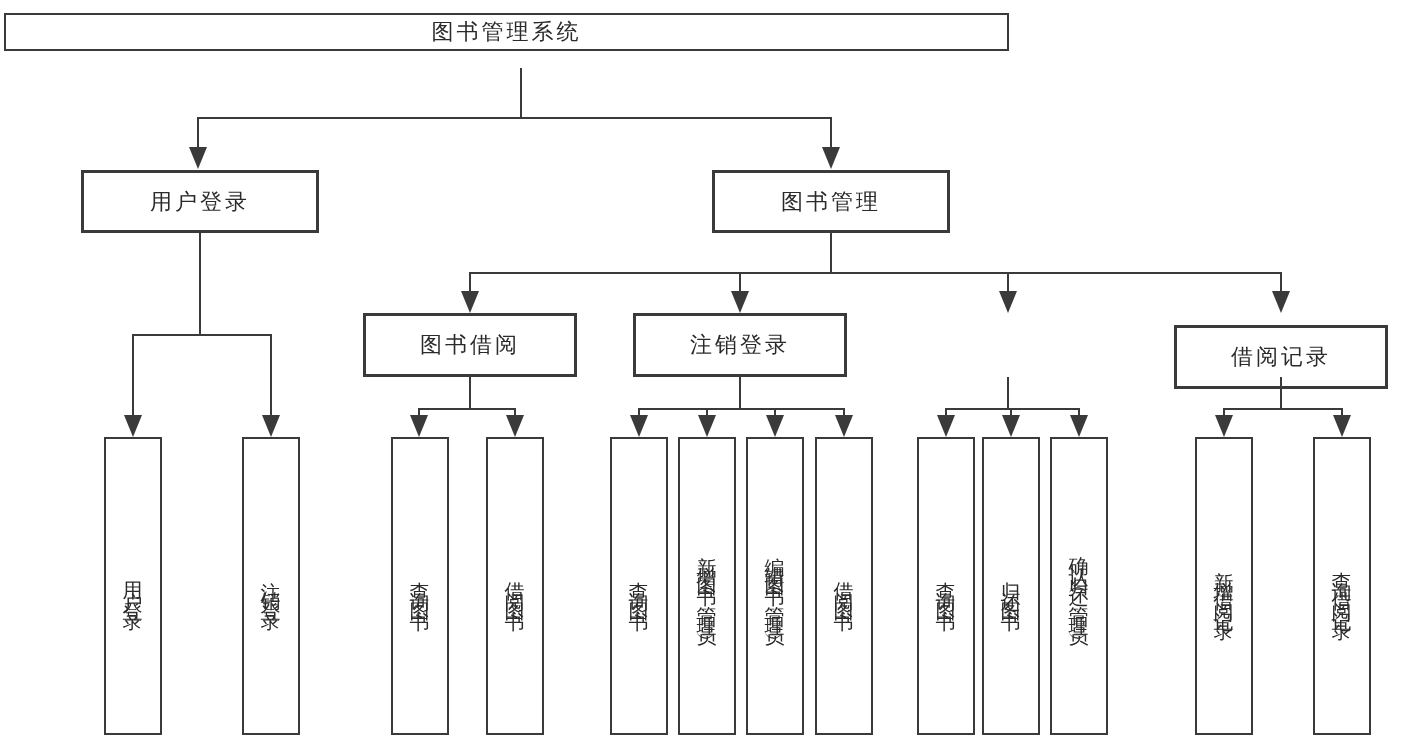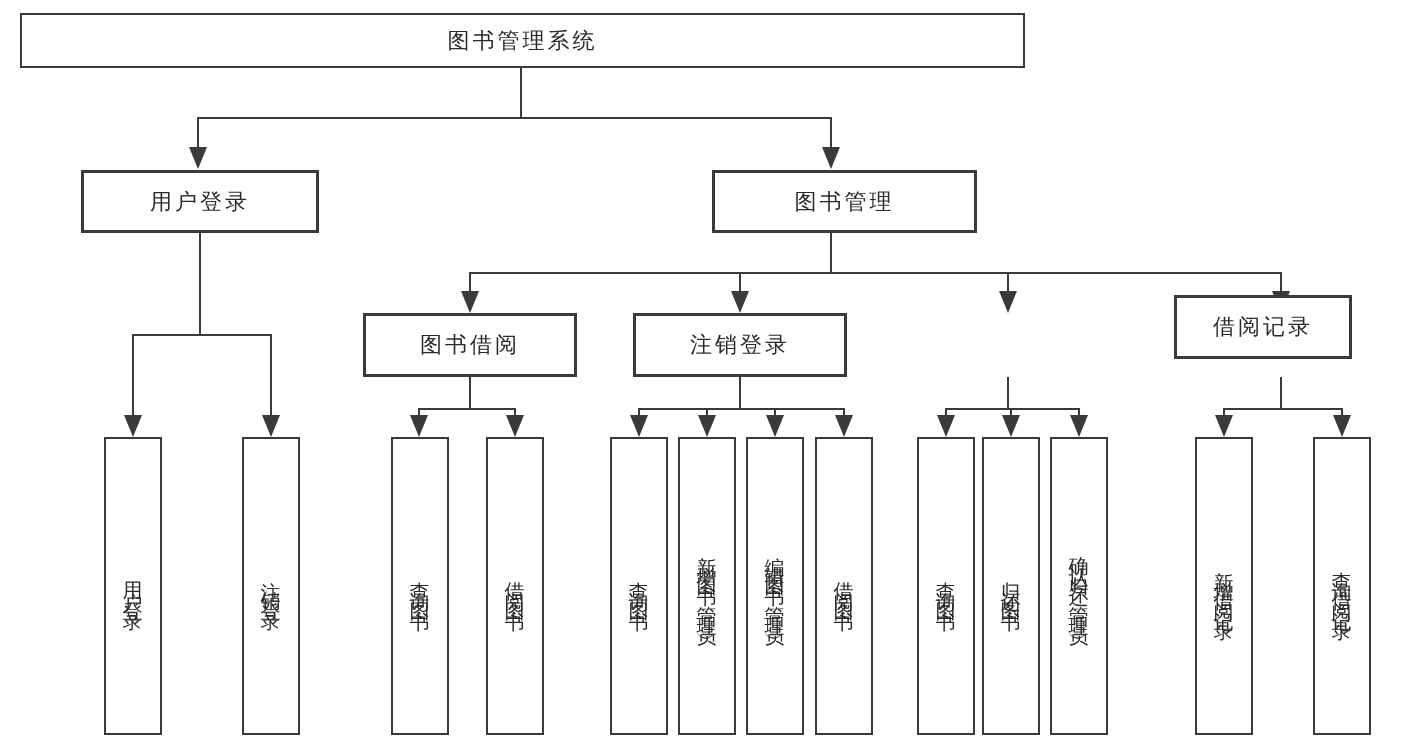--- a/index.html
+++ b/index.html
@@ -57,35 +57,35 @@
     letter-spacing: 1px;
     white-space: nowrap;
     z-index: 5;
   }
 </style>
 </head>
 <body>
 
 <div class="canvas">
 
-  <div class="box" style="left:20px; top:13px; width:1005px; height:55px;justify-content:center;">
+  <div class="box" style="left:4px; top:13px; width:1005px; height:38px;justify-content:center;">
     <span class="hlabel">图书管理系统</span>
   </div>
 
   <div class="line" style="left:520px; top:68px; width:2px; height:50px;"></div>
   <div class="line" style="left:197px; top:117px; width:635px; height:2px;"></div>
   <div class="line" style="left:197px; top:117px; width:2px; height:32px;"></div>
   <div class="arrow" style="left:189px; top:147px;"></div>
   <div class="line" style="left:830px; top:117px; width:2px; height:32px;"></div>
   <div class="arrow" style="left:822px; top:147px;"></div>
 
   <div class="box lvl" style="left:81px; top:170px; width:238px; height:63px;">
     <span class="hlabel">用户登录</span>
   </div>
-  <div class="box lvl" style="left:712px; top:170px; width:265px; height:63px;">
+  <div class="box lvl" style="left:712px; top:170px; width:238px; height:63px;">
     <span class="hlabel">图书管理</span>
   </div>
 
   <div class="line" style="left:199px; top:233px; width:2px; height:101px;"></div>
   <div class="line" style="left:132px; top:334px; width:140px; height:2px;"></div>
   <div class="line" style="left:132px; top:334px; width:2px; height:82px;"></div>
   <div class="arrow" style="left:124px; top:415px;"></div>
   <div class="line" style="left:270px; top:334px; width:2px; height:82px;"></div>
   <div class="arrow" style="left:262px; top:415px;"></div>
 
@@ -99,21 +99,21 @@
   <div class="arrow" style="left:999px; top:291px;"></div>
   <div class="line" style="left:1280px; top:272px; width:2px; height:22px;"></div>
   <div class="arrow" style="left:1272px; top:291px;"></div>
 
   <div class="box lvl" style="left:363px; top:313px; width:214px; height:64px;">
     <span class="hlabel">图书借阅</span>
   </div>
   <div class="box lvl" style="left:633px; top:313px; width:214px; height:64px;">
     <span class="hlabel">注销登录</span>
   </div>
-  <div class="box lvl" style="left:1174px; top:295px; width:178px; height:64px;">
+  <div class="box lvl" style="left:1174px; top:325px; width:214px; height:64px;">
     <span class="hlabel">借阅记录</span>
   </div>
 
   <div class="line" style="left:469px; top:377px; width:2px; height:31px;"></div>
   <div class="line" style="left:418px; top:408px; width:98px; height:2px;"></div>
   <div class="line" style="left:418px; top:408px; width:2px; height:10px;"></div>
   <div class="arrow" style="left:410px; top:415px;"></div>
   <div class="line" style="left:514px; top:408px; width:2px; height:10px;"></div>
   <div class="arrow" style="left:506px; top:415px;"></div>
 

